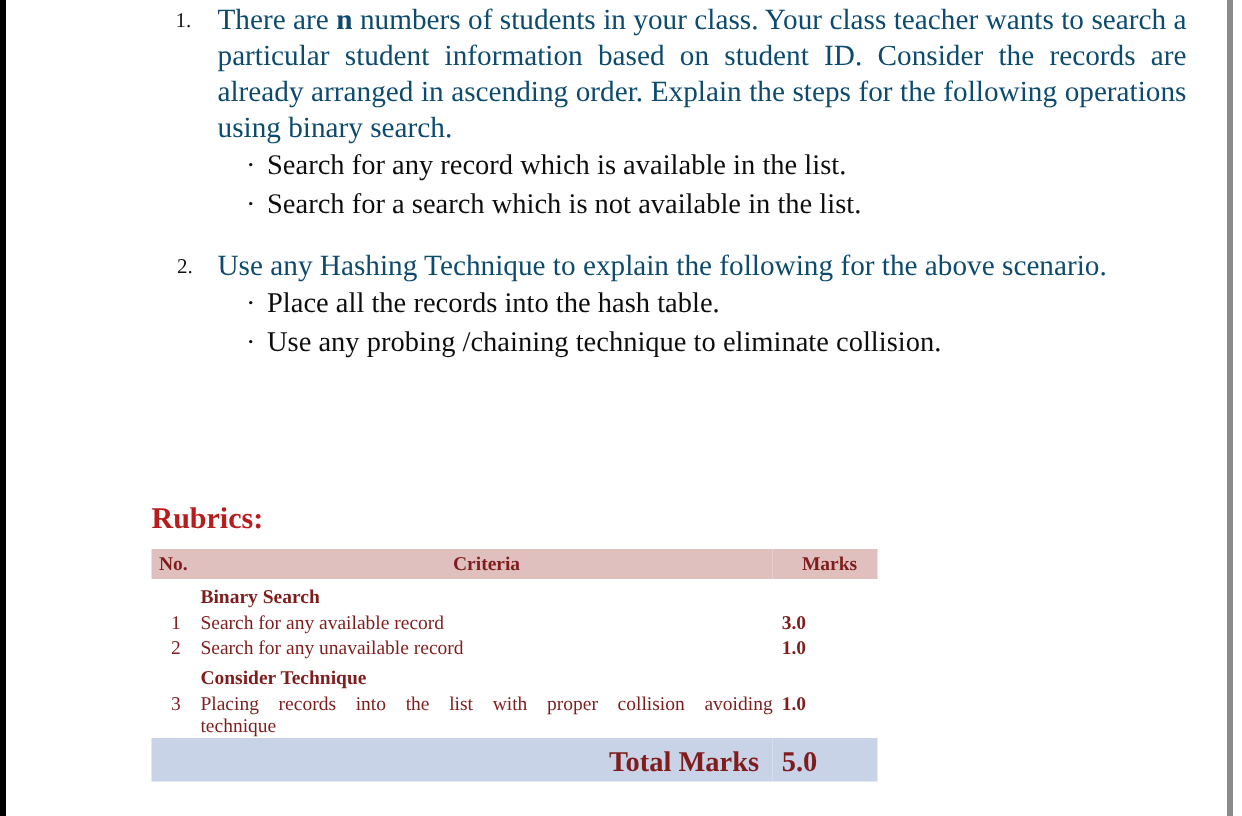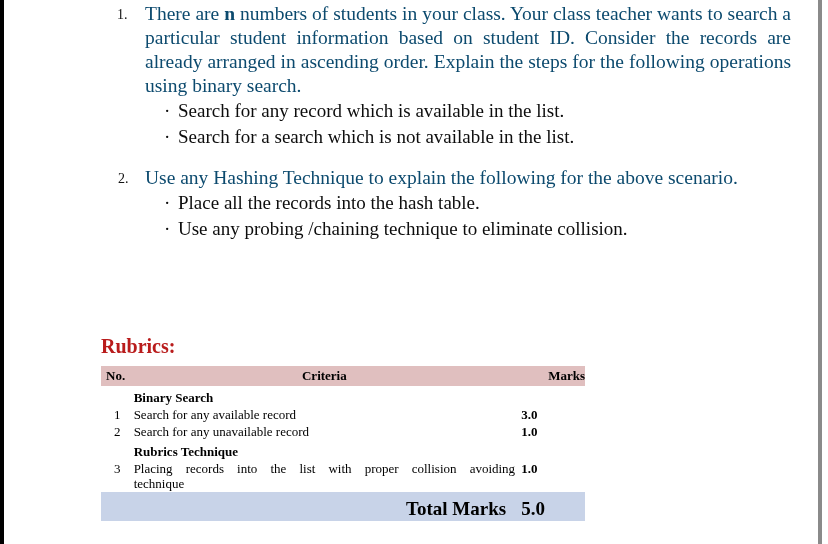--- a/index.html
+++ b/index.html
@@ -109,40 +109,40 @@
 
   
   .rubrics-table {
     position: absolute;
     left: 101px;
     top: 366px;
     width: 484px;
     border-collapse: collapse;
     font-size: 12.5px;
     line-height: 15px;
-    color: #000000;
+    color: #7f1d1d;
   }
   .rubrics-table td, .rubrics-table th {
     padding: 0;
     vertical-align: top;
     border: none;
   }
   .hdr-row td {
     background: #e0bfbf;
     font-weight: bold;
     font-size: 13px;
     padding: 2px 0 3px 0;
   }
   .col-no    { width: 28px; text-align: left;  padding-left: 5px !important; }
   .col-crit  { width: 386px; }
   .col-marks { width: 65px; text-align: left; }
 
   .hdr-no    { text-align: left; padding-left: 5px !important; }
   .hdr-crit  { text-align: center; }
-  .hdr-marks { text-align: right; padding-left: 6px !important; }
+  .hdr-marks { text-align: center; padding-left: 6px !important; }
 
   .section-row td {
     font-weight: bold;
     font-size: 13px;
     padding: 4px 0 1px 0;
   }
   .section-row .col-crit { padding-left: 0; }
 
   .data-row td {
     padding: 1px 0 1px 0;
@@ -236,21 +236,21 @@
       </tr>
 
       <tr class="data-row">
         <td class="col-no">2</td>
         <td class="col-crit">Search for any unavailable record</td>
         <td class="col-marks">1.0</td>
       </tr>
 
       <tr class="section-row">
         <td class="col-no"></td>
-        <td class="col-crit">Rubrics Technique</td>
+        <td class="col-crit">Consider Technique</td>
         <td class="col-marks"></td>
       </tr>
 
       <tr class="data-row">
         <td class="col-no">3</td>
         <td class="col-crit crit-justify">
           <div style="text-align:justify;text-align-last:justify;">Placing records into the list with proper collision avoiding</div>
           <div class="lastline">technique</div>
         </td>
         <td class="col-marks">1.0</td>

